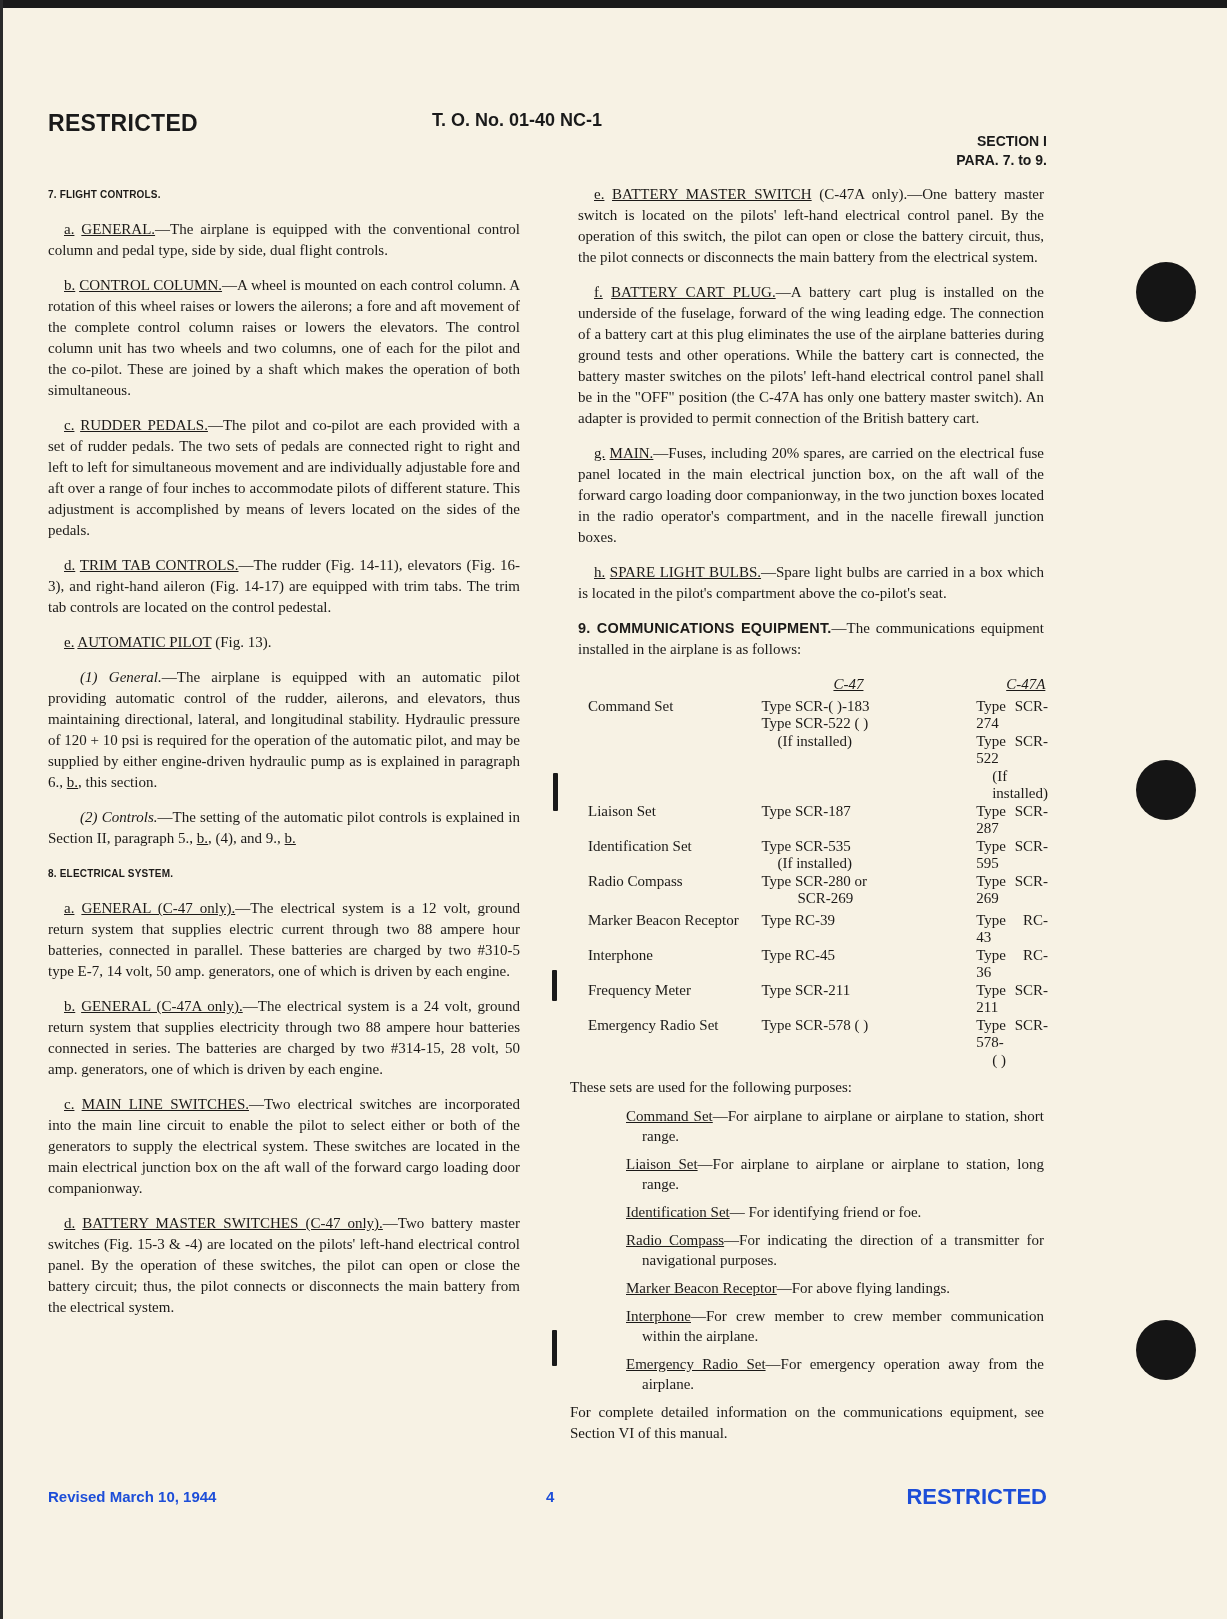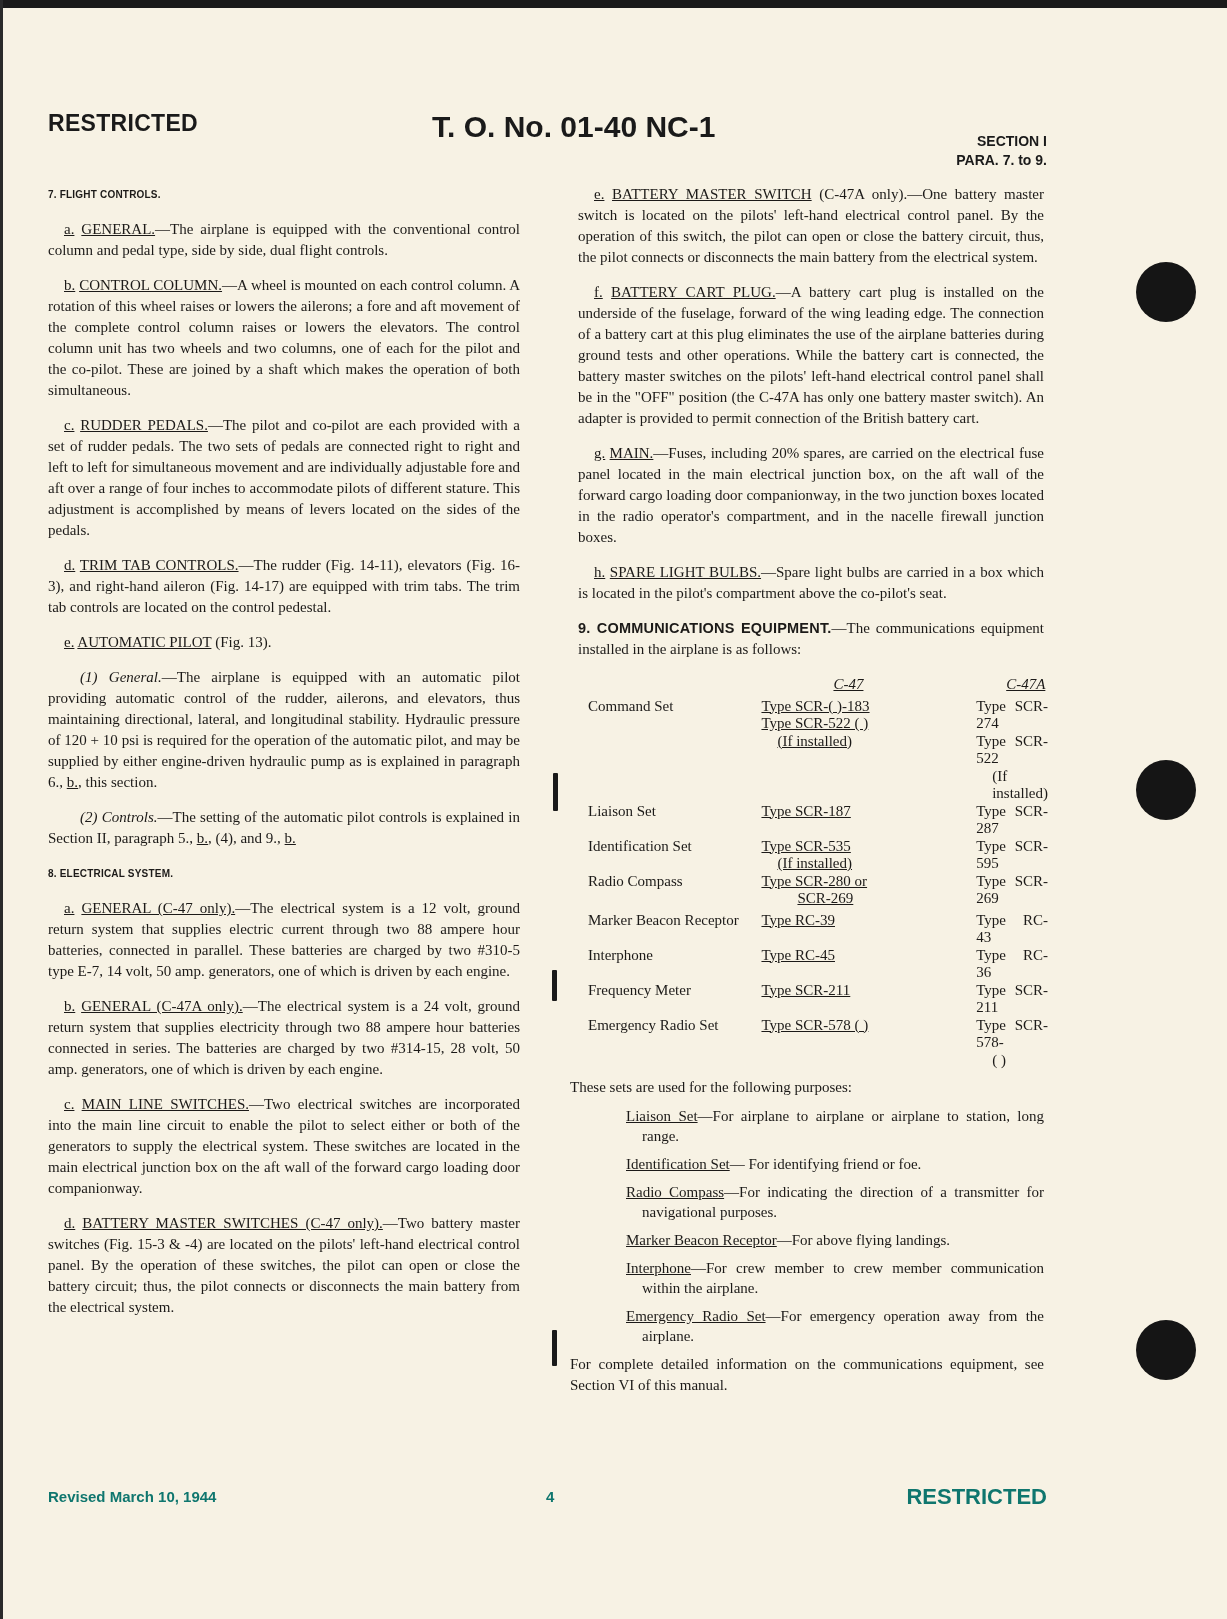--- a/index.html
+++ b/index.html
@@ -6,43 +6,43 @@
   body {
     width:1227px; height:1619px; position:relative; overflow:hidden;
     background:#f7f2e4;
     font-family:"Liberation Serif", "DejaVu Serif", serif;
     color:#1c1a18;
   }
   .top-bar { position:absolute; left:0; top:0; width:1227px; height:8px; background:#1a1a1a; }
   .left-edge { position:absolute; left:0; top:0; width:3px; height:1619px; background:#2a2a2a; }
   .hdr { position:absolute; font-family:"Liberation Sans","DejaVu Sans",sans-serif; font-weight:bold; color:#1a1a1a; }
   .hdr-restricted { left:48px; top:110px; font-size:23px; letter-spacing:0.3px; }
-  .hdr-to { left:432px; top:110px; font-size:30px; }
+  .hdr-to { left:432px; top:110px; font-size:18px; }
   .hdr-section { right:180px; top:132px; font-size:14px; text-align:right; line-height:19px; }
-  .ftr { position:absolute; font-family:"Liberation Sans","DejaVu Sans",sans-serif; font-weight:bold; color:#0f766e; }
+  .ftr { position:absolute; font-family:"Liberation Sans","DejaVu Sans",sans-serif; font-weight:bold; color:#1d4ed8; }
   .ftr-rev { left:48px; top:1488px; font-size:15px; }
   .ftr-page { left:546px; top:1488px; font-size:15px; }
   .ftr-restricted { right:180px; top:1484px; font-size:22px; }
 
   .col { position:absolute; font-size:15px; line-height:21px; text-align:justify; }
   .col-left { left:48px; top:184px; width:472px; }
   .col-right { left:578px; top:184px; width:466px; }
 
   .sec-title { font-family:"Liberation Sans","DejaVu Sans",sans-serif; font-weight:bold; font-size:10px; margin:0 0 14px 0; letter-spacing:0.2px; }
   p { margin:0 0 14px 0; }
   .para { text-indent:16px; }
   .sub { text-indent:32px; }
   .u { text-decoration:underline; }
   .it { font-style:italic; }
 
   table.equip { width:460px; border-collapse:collapse; font-size:15px; line-height:17.5px; margin:16px 0 8px 10px; }
   table.equip td { vertical-align:top; padding:0; }
   table.equip th { font-weight:normal; font-style:italic; text-decoration:underline; text-align:left; padding:0 0 4px 0; }
   .c1 { width:186px; }
-  .c2 { width:160px;text-decoration:underline; }
+  .c2 { width:160px; }
   .ind2 { padding-left:16px !important; display:block; }
 
   .purpose { margin:0 0 8px 48px; padding-left:16px; text-indent:-16px; text-align:justify; line-height:20px; }
 
   .change-bar { position:absolute; width:5px; background:#1a1a1a; border-radius:1px; }
   .punch { position:absolute; width:60px; height:60px; border-radius:50%; background:#151515; }
 </style>
 </head>
 <body>
 
@@ -159,20 +159,21 @@
         <td>
             <span style="display:block">Type SCR-578-</span>
             <span class="ind2">( )</span>
           </td>
       </tr>
     </tbody>
   </table>
 
   <p style="margin:0 0 8px -8px">These sets are used for the following purposes:</p>
 
+  <div class="purpose"><span class="u">Command Set</span><span>—For airplane to airplane or airplane to station, short range.</span></div>
   <div class="purpose"><span class="u">Liaison Set</span><span>—For airplane to airplane or airplane to station, long range.</span></div>
   <div class="purpose"><span class="u">Identification Set</span><span>— For identifying friend or foe.</span></div>
   <div class="purpose"><span class="u">Radio Compass</span><span>—For indicating the direction of a transmitter for navigational purposes.</span></div>
   <div class="purpose"><span class="u">Marker Beacon Receptor</span><span>—For above flying landings.</span></div>
   <div class="purpose"><span class="u">Interphone</span><span>—For crew member to crew member communication within the airplane.</span></div>
   <div class="purpose"><span class="u">Emergency Radio Set</span><span>—For emergency operation away from the airplane.</span></div>
 
   <p style="margin-left:-8px">For complete detailed information on the communications equipment, see Section VI of this manual.</p>
 </div>
 

